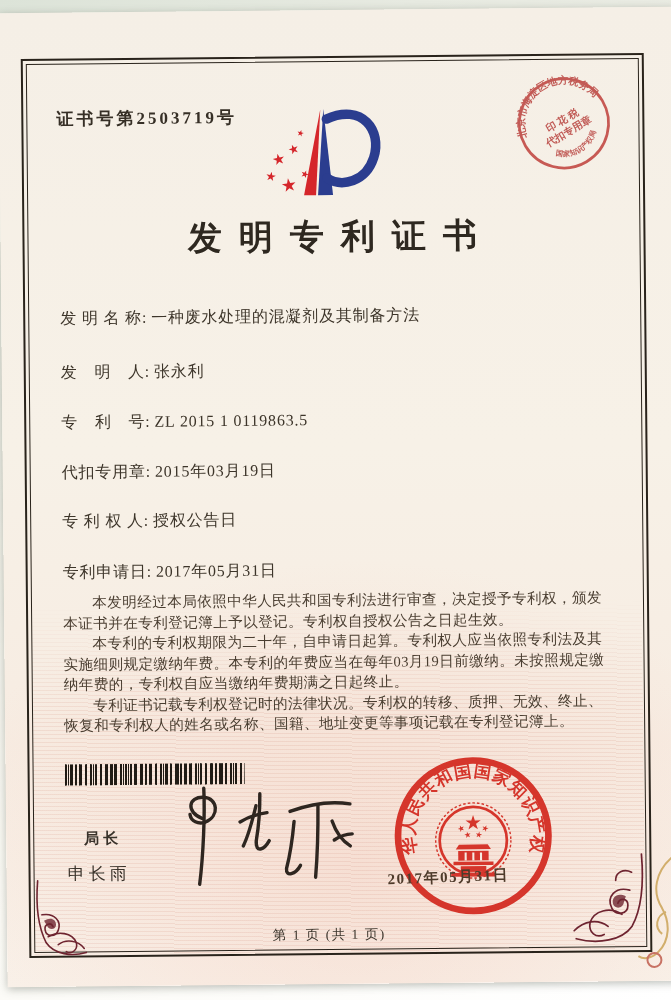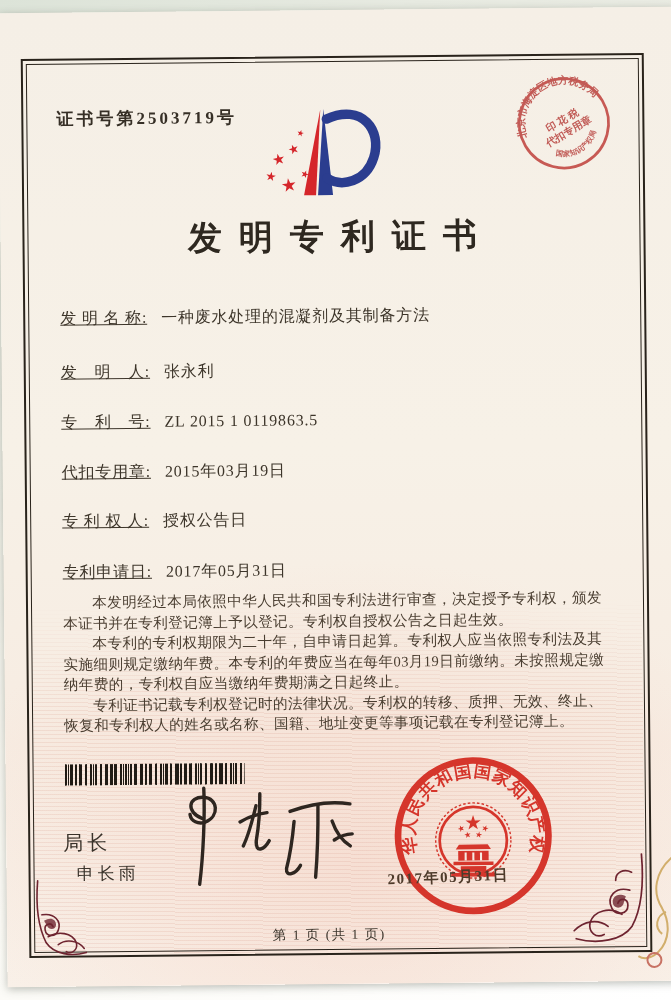--- a/index.html
+++ b/index.html
@@ -19,31 +19,31 @@
            mask-image:linear-gradient(180deg,transparent 0,#000 30%,#000 100%); }
   .frame-outer { position:absolute; left:25px; top:56px; width:623px; height:899px;
            border:2.5px solid #29231b; }
   .frame-inner { position:absolute; inset:3px; border:1px solid #29231b; }
   .cert-no { position:absolute; left:60px; top:105px; font-size:17px; font-weight:600;
            letter-spacing:3px; color:#362f26; }
   .doc-title { position:absolute; left:25px; width:620px; top:214px; text-align:center;
            font-size:34px; font-weight:700; letter-spacing:17px; text-indent:17px; color:#2e2820; }
   .field-row { position:absolute; left:62px; font-size:16px; color:#3d352a; letter-spacing:0.8px;
            white-space:nowrap; font-weight:500; }
-  .field-row .lab { margin-right:14px;text-decoration:underline; }
+  .field-row .lab { margin-right:4px; }
   .paras { position:absolute; left:62px; width:552px; top:590px; font-size:14.6px;
            line-height:20.5px; color:#4a3e31; letter-spacing:0.4px; }
   .paras p { text-indent:2em; }
   .barcode { position:absolute; left:62px; top:762px; width:180px; height:21px;
            background:
              repeating-linear-gradient(90deg,#201b15 0 2px,transparent 2px 5px),
              repeating-linear-gradient(90deg,#201b15 0 1px,transparent 1px 7px),
              repeating-linear-gradient(90deg,transparent 0 3px,#201b15 3px 4px,transparent 4px 11px); }
-  .director-title { position:absolute; left:60px; top:827px; font-size:20px; color:#39322a; letter-spacing:4px; }
-  .director-name  { position:absolute; left:73px; top:860px; font-size:17px; color:#39322a; letter-spacing:4px; }
+  .director-title { position:absolute; left:81px; top:827px; font-size:15px; color:#39322a; letter-spacing:4px;font-weight:bold; }
+  .director-name  { position:absolute; left:64px; top:860px; font-size:17px; color:#39322a; letter-spacing:4px; }
   .sig { position:absolute; left:165px; top:783px; }
   .seal { position:absolute; left:390px; top:757px; opacity:0.93; }
   .seal-date { position:absolute; left:384px; top:869px; font-size:15px; letter-spacing:1.5px;
            color:#4e3b2b; transform:rotate(-1.6deg); font-weight:600; }
   .stamp { position:absolute; left:519px; top:77px; transform:rotate(-30deg); opacity:0.85; }
   .logo { position:absolute; left:252px; top:97px; }
   .footer { position:absolute; left:25px; width:600px; top:926px; text-align:center;
            font-size:13.5px; letter-spacing:1.5px; color:#3b342b; }
   .corner-bl { position:absolute; left:28px; top:872px; }
   .corner-br { position:absolute; left:548px; top:853px; }

